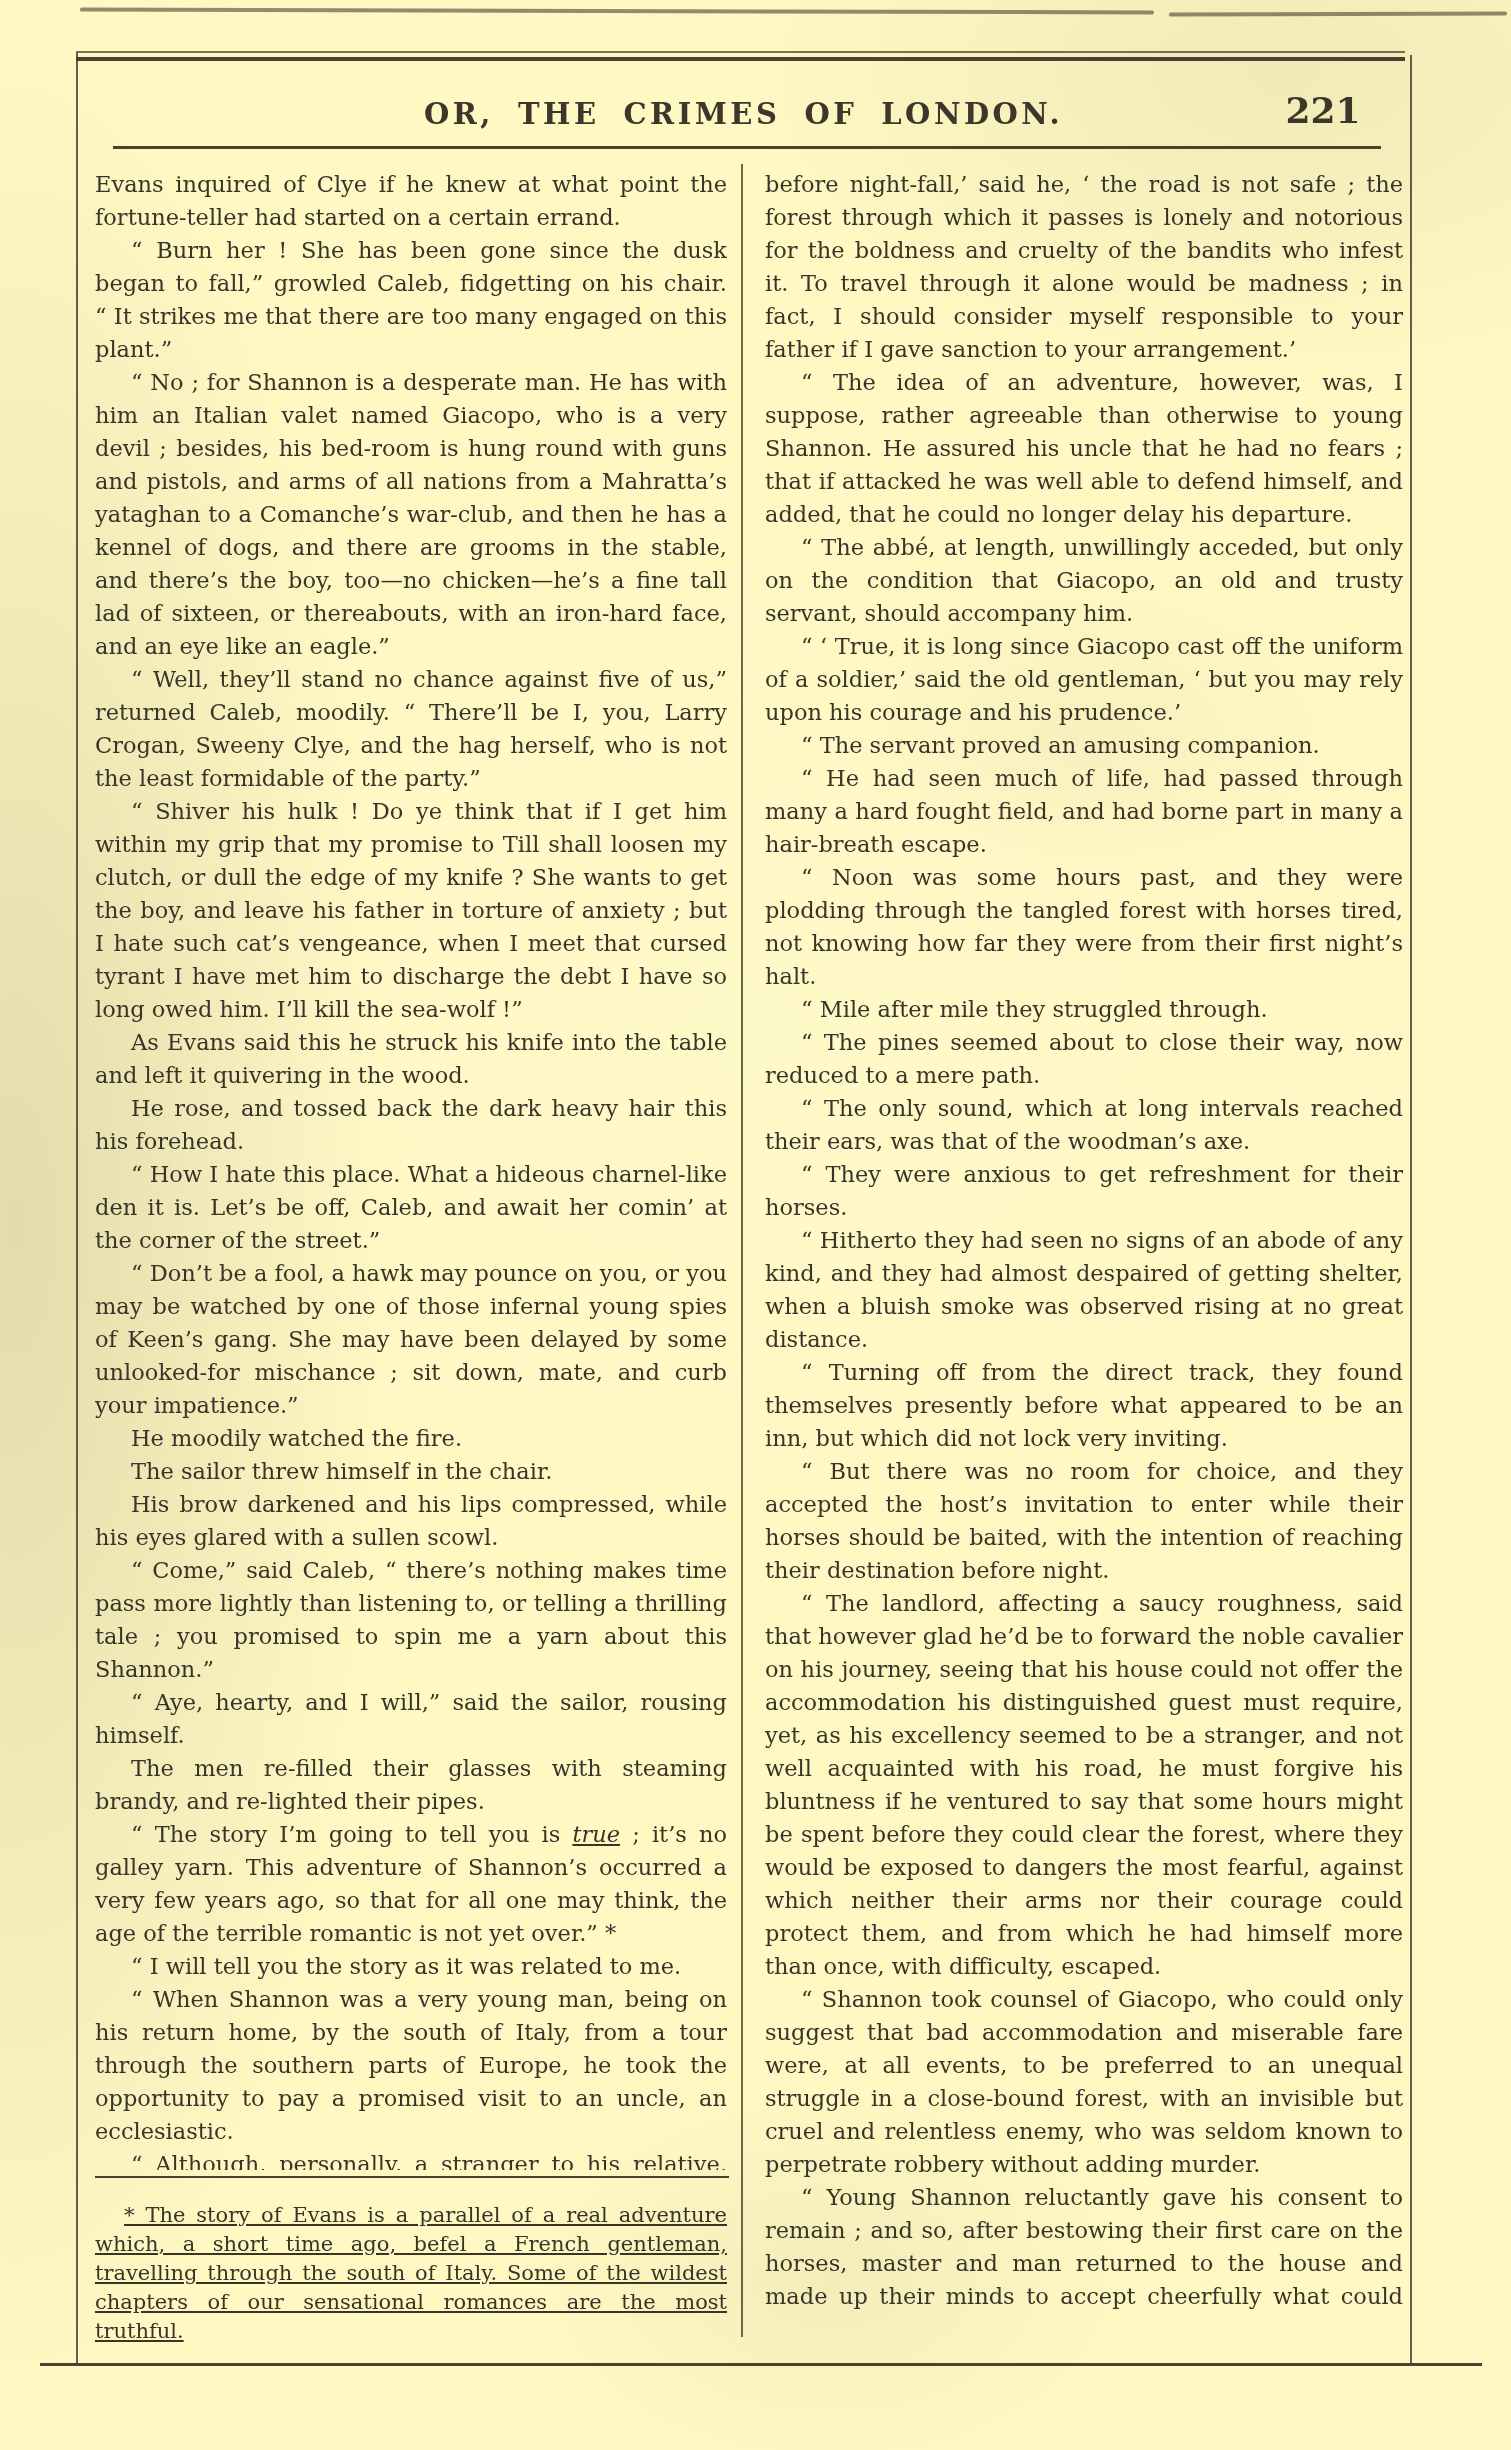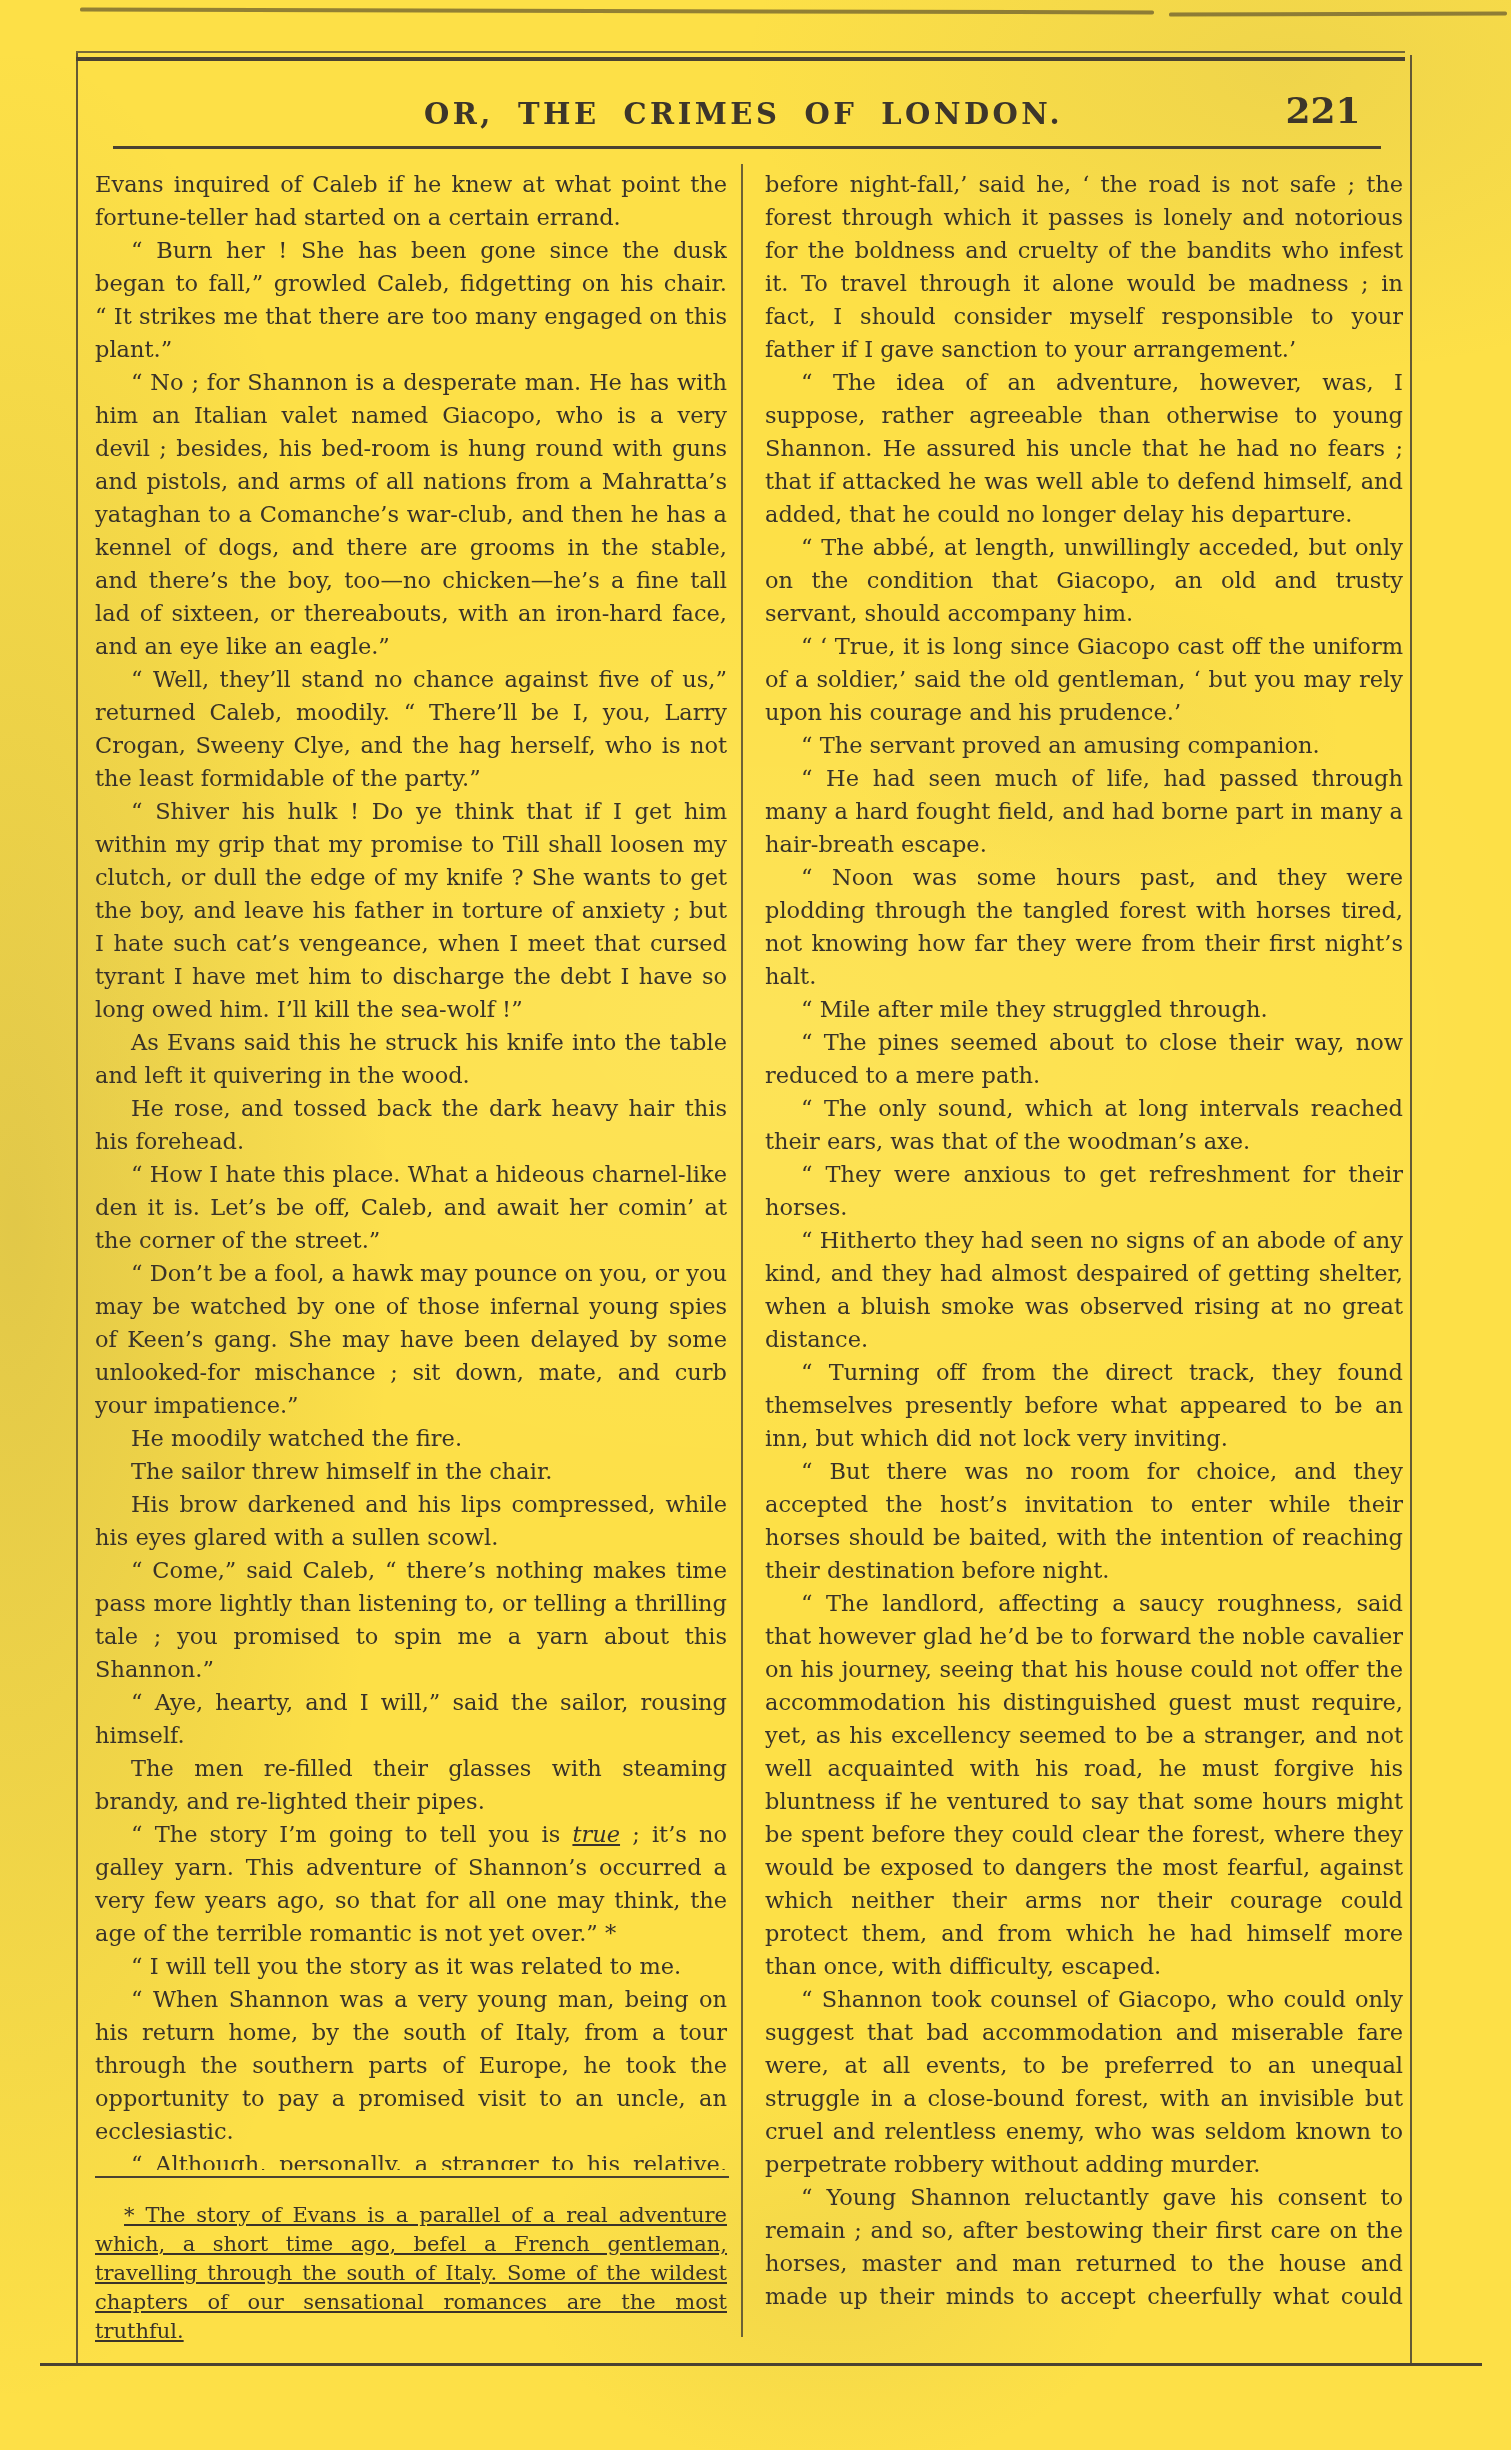--- a/index.html
+++ b/index.html
@@ -1,18 +1,18 @@
 <!DOCTYPE html>
 <html style="font-size:14px"><head>
 <meta charset="utf-8">
 <style>
   html,body{margin:0;padding:0;background:#7f7b6c;}
   #sheet{
     position:relative;width:1512px;height:2450px;overflow:hidden;
-    background:#fde047;
+    background:#fef9c3;
     font-family:"DejaVu Serif","Liberation Serif",serif;
     color:#3a3329;
   }
   
   #sheet::before{
     content:"";position:absolute;inset:0;pointer-events:none;
     background:
       radial-gradient(779px 433px at 85% 3%, rgba(146,134,98,.13), transparent 70%),
       radial-gradient(606px 1905px at 1% 50%, rgba(115,103,76,.20), transparent 62%),
       radial-gradient(433px 277px at 55% 93%, rgba(146,134,98,.10), transparent 70%),
@@ -62,21 +62,21 @@
   <div class="rule" style="left:40px;top:2363px;width:1442px;height:2.6px;"></div>
 
   <div class="header-title">OR, THE CRIMES OF LONDON.</div>
   <div class="page-number">221</div>
 
   <div class="rule" style="left:113px;top:146px;width:1268px;height:2.6px;"></div>
 
   <div class="rule" style="left:741px;top:164px;width:1.7px;height:2173px;opacity:.8;"></div>
 
   <div class="col col-left">
-      <p class="para flush"><span>Evans inquired of Caleb if he knew at what point the fortune-teller had started on a certain errand.</span></p>
+      <p class="para flush"><span>Evans inquired of Clye if he knew at what point the fortune-teller had started on a certain errand.</span></p>
       <p class="para"><span>“&nbsp;Burn her&nbsp;! She has been gone since the dusk began to fall,” growled Caleb, fidgetting on his chair. “&nbsp;It strikes me that there are too many engaged on this plant.”</span></p>
       <p class="para"><span>“&nbsp;No&nbsp;; for Shannon is a desperate man. He has with him an Italian valet named Giacopo, who is a very devil&nbsp;; besides, his bed-room is hung round with guns and pistols, and arms of all nations from a Mahratta’s yataghan to a Comanche’s war-club, and then he has a kennel of dogs, and there are grooms in the stable, and there’s the boy, too—no chicken—he’s a fine tall lad of sixteen, or thereabouts, with an iron-hard face, and an eye like an eagle.”</span></p>
       <p class="para"><span>“&nbsp;Well, they’ll stand no chance against five of us,” returned Caleb, moodily. “&nbsp;There’ll be I, you, Larry Crogan, Sweeny Clye, and the hag herself, who is not the least formidable of the party.”</span></p>
       <p class="para"><span>“&nbsp;Shiver his hulk&nbsp;! Do ye think that if I get him within my grip that my promise to Till shall loosen my clutch, or dull the edge of my knife&nbsp;? She wants to get the boy, and leave his father in torture of anxiety&nbsp;; but I hate such cat’s vengeance, when I meet that cursed tyrant I have met him to discharge the debt I have so long owed him. I’ll kill the sea-wolf&nbsp;!”</span></p>
       <p class="para"><span>As Evans said this he struck his knife into the table and left it quivering in the wood.</span></p>
       <p class="para"><span>He rose, and tossed back the dark heavy hair this his forehead.</span></p>
       <p class="para"><span>“&nbsp;How I hate this place. What a hideous charnel-like den it is. Let’s be off, Caleb, and await her comin’ at the corner of the street.”</span></p>
       <p class="para"><span>“&nbsp;Don’t be a fool, a hawk may pounce on you, or you may be watched by one of those infernal young spies of Keen’s gang. She may have been delayed by some unlooked-for mischance&nbsp;; sit down, mate, and curb your impatience.”</span></p>
       <p class="para"><span>He moodily watched the fire.</span></p>
       <p class="para"><span>The sailor threw himself in the chair.</span></p>

